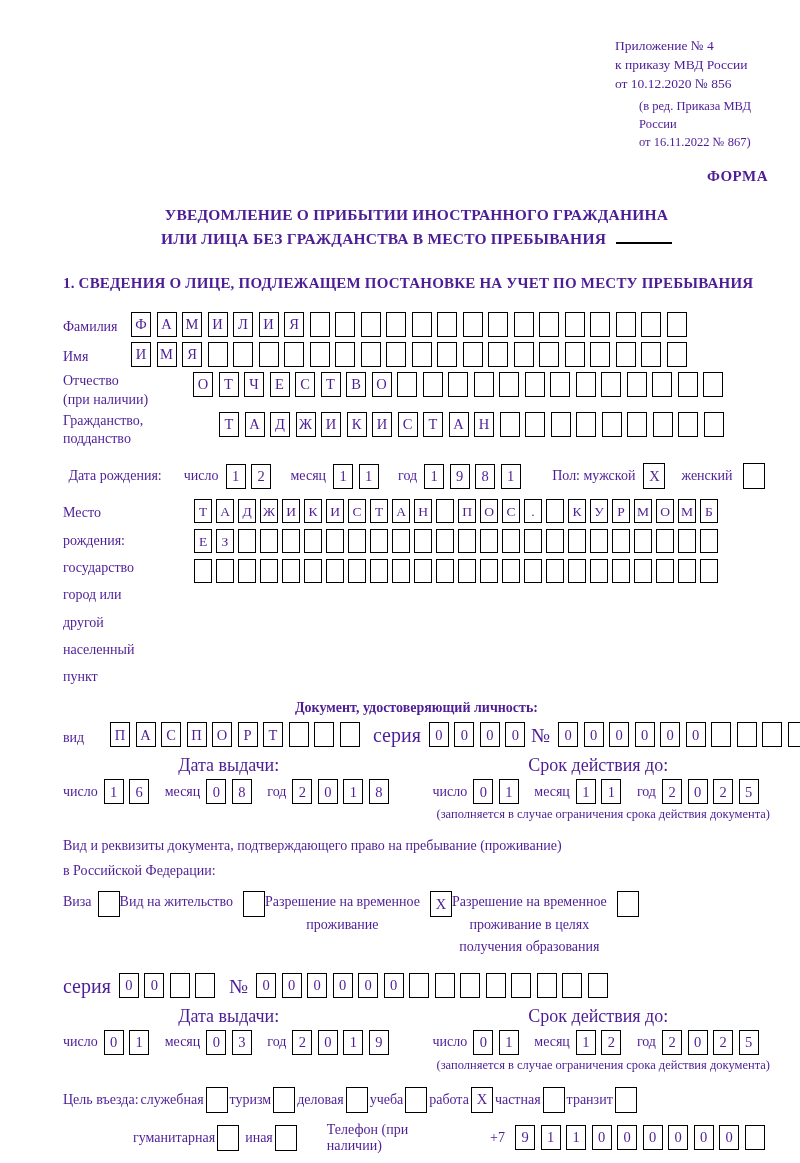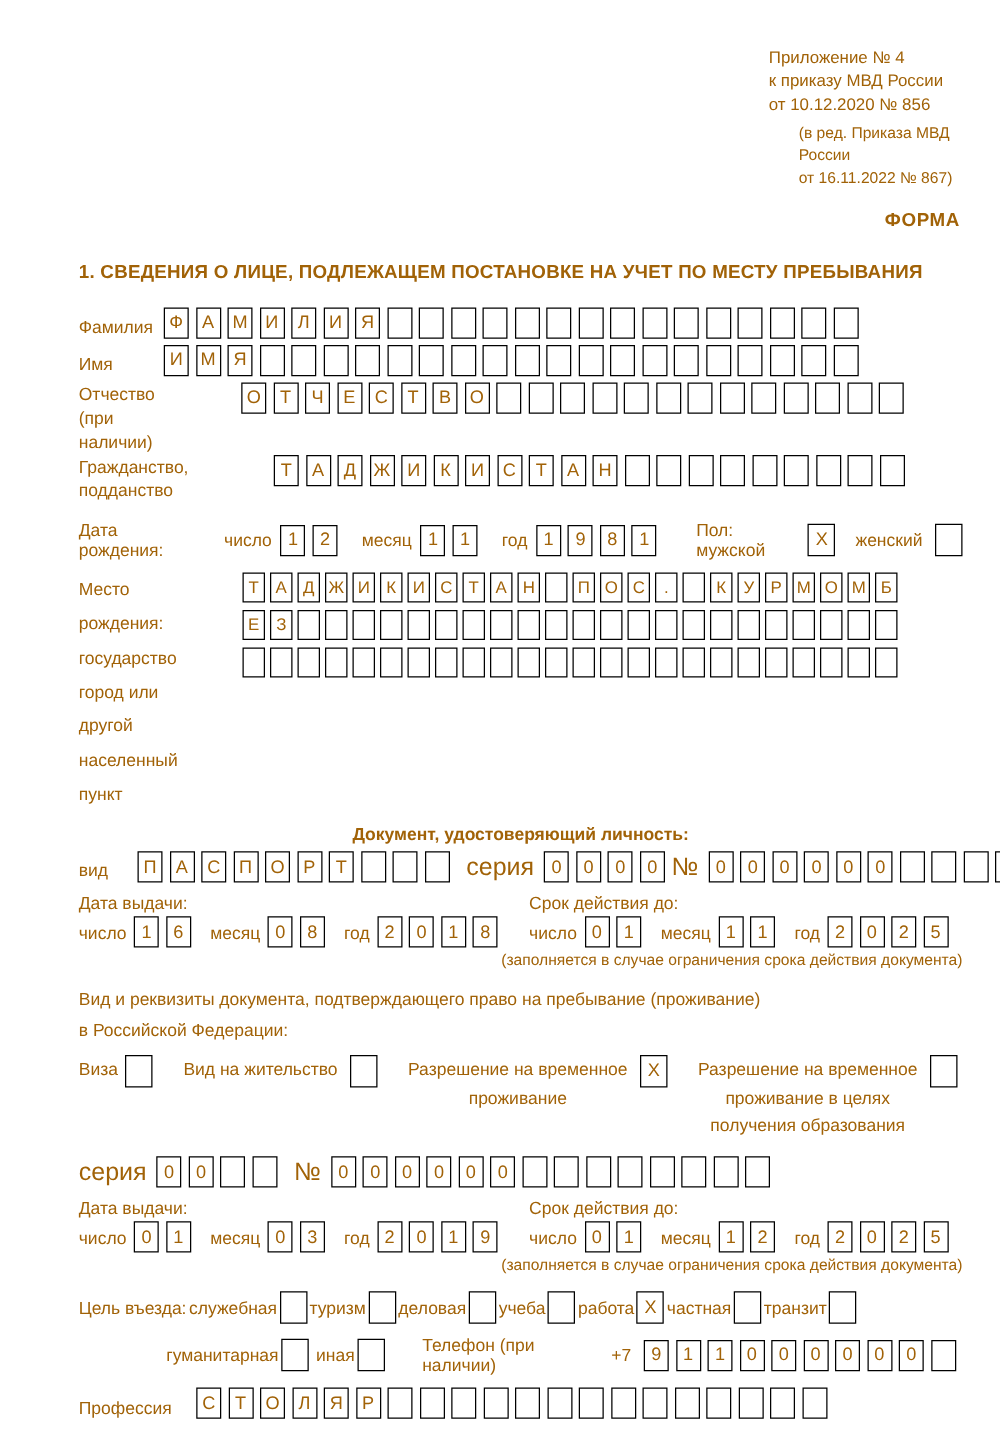--- a/index.html
+++ b/index.html
@@ -1,19 +1,19 @@
 <!DOCTYPE html>
 <html><head>
 <meta charset="utf-8">
 <style>
   html,body { margin:0; padding:0; background:#fff; }
   .page {
     width:800px; height:1163px; box-sizing:border-box;
-    background:#fff; color:#a16207;
-    font-family:Liberation Sans, sans-serif;
+    background:#fff; color:#4c1d95;
+    font-family:Liberation Serif, serif;
     padding:36px 30px 10px 63px;
     overflow:hidden; position:relative;
   }
   .annex { margin-left:552px; font-size:13.5px; line-height:1.42; }
   .annex .small { font-size:12.5px;margin-left:24px; }
   .annex .gap { margin-top:5px; }
   .forma { text-align:right; font-weight:bold; font-size:15px; margin:16px 2px 0 0; letter-spacing:0.5px; }
   .title { text-align:center; font-weight:bold; font-size:15.5px; line-height:1.55; margin-top:18px; letter-spacing:0.2px; }
   .blank-line { display:inline-block; width:56px; border-bottom:2px solid #000; height:14px; margin-left:10px; vertical-align:baseline; }
   .section-heading { font-weight:bold; font-size:15px; margin-top:24px; letter-spacing:0.2px; }
@@ -32,41 +32,41 @@
     font-size:14.5px; line-height:1;
   }
   .cells.narrow .cell { width:18px; height:24px; margin-right:4px; font-size:13.5px; }
   .stack { display:flex; flex-direction:column; row-gap:6px; }
   .checkbox {
     display:inline-flex; flex:none; align-items:center; justify-content:center;
     width:22px; height:26px; box-sizing:border-box;
     border:1.6px solid #000; font-size:14.5px;
   }
 
-  .birth-row { display:flex; align-items:center; margin-top:14px; font-size:14px; }
+  .birth-row { display:flex; align-items:center; margin-top:14px; font-size:14px;justify-content:center; }
   .birth-row .dlabel { margin:0 7px 0 14px; }
   .birth-row .dlabel.first { margin-left:22px; }
   .sex-label { margin-left:26px; margin-right:8px; }
   .fem-label { margin-left:16px; margin-right:10px; }
 
   .doc-heading { text-align:center; font-weight:bold; font-size:14px; margin-top:10px; }
 
   .inline-label { font-size:20px; flex:none; }
   .ml8 { margin-left:8px; } .mr8 { margin-right:8px; }
 
   .date-pair { display:flex; justify-content:space-between; margin-top:8px; padding-right:6px; }
   .date-group { display:flex; flex-direction:column; }
-  .dg-heading { text-align:left; font-size:14px; margin-bottom:3px; }
+  .dg-heading { text-align:center; font-size:18px; margin-bottom:3px; }
   .dg-row { display:flex; align-items:center; font-size:14px; }
   .dg-row .dlabel { margin-right:6px; }
   .dg-row .dlabel:not(:first-child) { margin-left:10px; }
   .note { text-align:right; font-size:12.5px; margin-top:3px; }
 
   .intro { font-size:14px; margin-top:12px; line-height:1.75; }
-  .options-row { display:flex; align-items:flex-start; margin-top:8px; justify-content:space-between; padding-right:4px; }
+  .options-row { display:flex; align-items:flex-start; margin-top:8px; justify-content:flex-start; padding-right:4px; }
   .option { display:flex; align-items:flex-start; column-gap:10px; font-size:14px; }
   .option .opt-label { white-space:pre-line; text-align:center; line-height:1.6; }
   .purpose-row { display:flex; align-items:center; margin-top:14px; font-size:14px; column-gap:2px; flex-wrap:nowrap; }
   .purpose-row .gap-l { margin-left:4px; }
   .indent70 { margin-left:70px; }
   .phone-label { margin-left:28px; }
   .phone-prefix { margin:0 8px 0 22px; }
 </style>
 </head>
 <body>
@@ -76,20 +76,26 @@
   <div class="annex">
     <div>Приложение № 4</div>
     <div>к приказу МВД России</div>
     <div>от 10.12.2020 № 856</div>
     <div class="small gap">(в ред. Приказа МВД России</div>
     <div class="small">от 16.11.2022 № 867)</div>
   </div>
 
   <div class="forma">ФОРМА</div>
 
+  <div class="title">
+    <div>УВЕДОМЛЕНИЕ О ПРИБЫТИИ ИНОСТРАННОГО ГРАЖДАНИНА</div>
+    <div>
+      <span>ИЛИ ЛИЦА БЕЗ ГРАЖДАНСТВА В МЕСТО ПРЕБЫВАНИЯ</span><span class="blank-line"></span>
+    </div>
+  </div>
 
   <div class="section-heading">1. СВЕДЕНИЯ О ЛИЦЕ, ПОДЛЕЖАЩЕМ ПОСТАНОВКЕ НА УЧЕТ ПО МЕСТУ ПРЕБЫВАНИЯ</div>
 
   <div class="frow" style="margin-top:20px;">
     <div class="flabel w68">Фамилия</div>
     <div class="cells">
         <span class="cell">Ф</span>
         <span class="cell">А</span>
         <span class="cell">М</span>
         <span class="cell">И</span>

